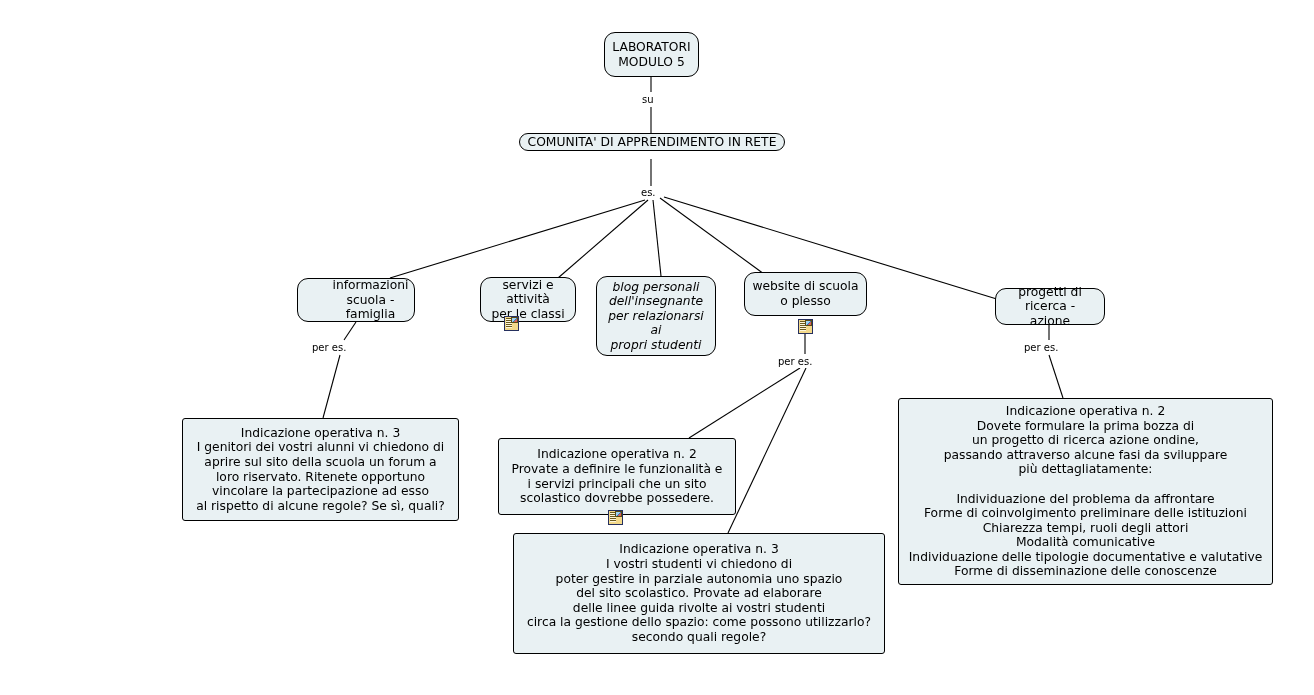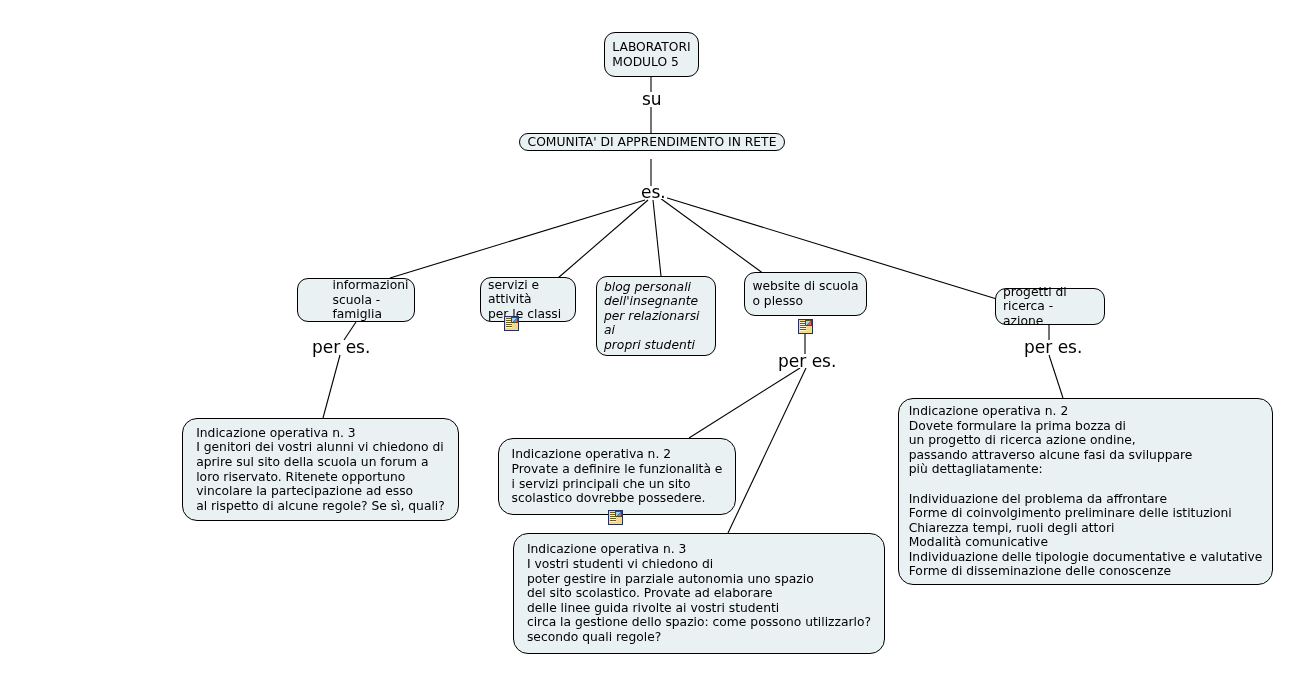--- a/index.html
+++ b/index.html
@@ -27,34 +27,35 @@
     height: 695px;
     pointer-events: none;
   }
   .node {
     position: absolute;
     box-sizing: border-box;
     background: #e9f1f3;
     border: 1px solid #000000;
     border-radius: 11px;
     color: #000000;
+    text-align: center;
     line-height: 14.6px;
     font-size: 12.3px;
     display: flex;
     align-items: center;
     justify-content: center;
     white-space: pre-line;
     padding: 3px 7px;
   }
   .node.big {
-    border-radius: 15px;
+    border-radius: 3px;
   }
   .edge-label {
     position: absolute;
-    font-size: 17px;
+    font-size: 10px;
     color: #000000;
     background: #ffffff;
     line-height: 13px;
     padding: 0 1px;
     white-space: nowrap;
   }
   .res-icon {
     position: absolute;
     width: 15px;
     height: 15px;

